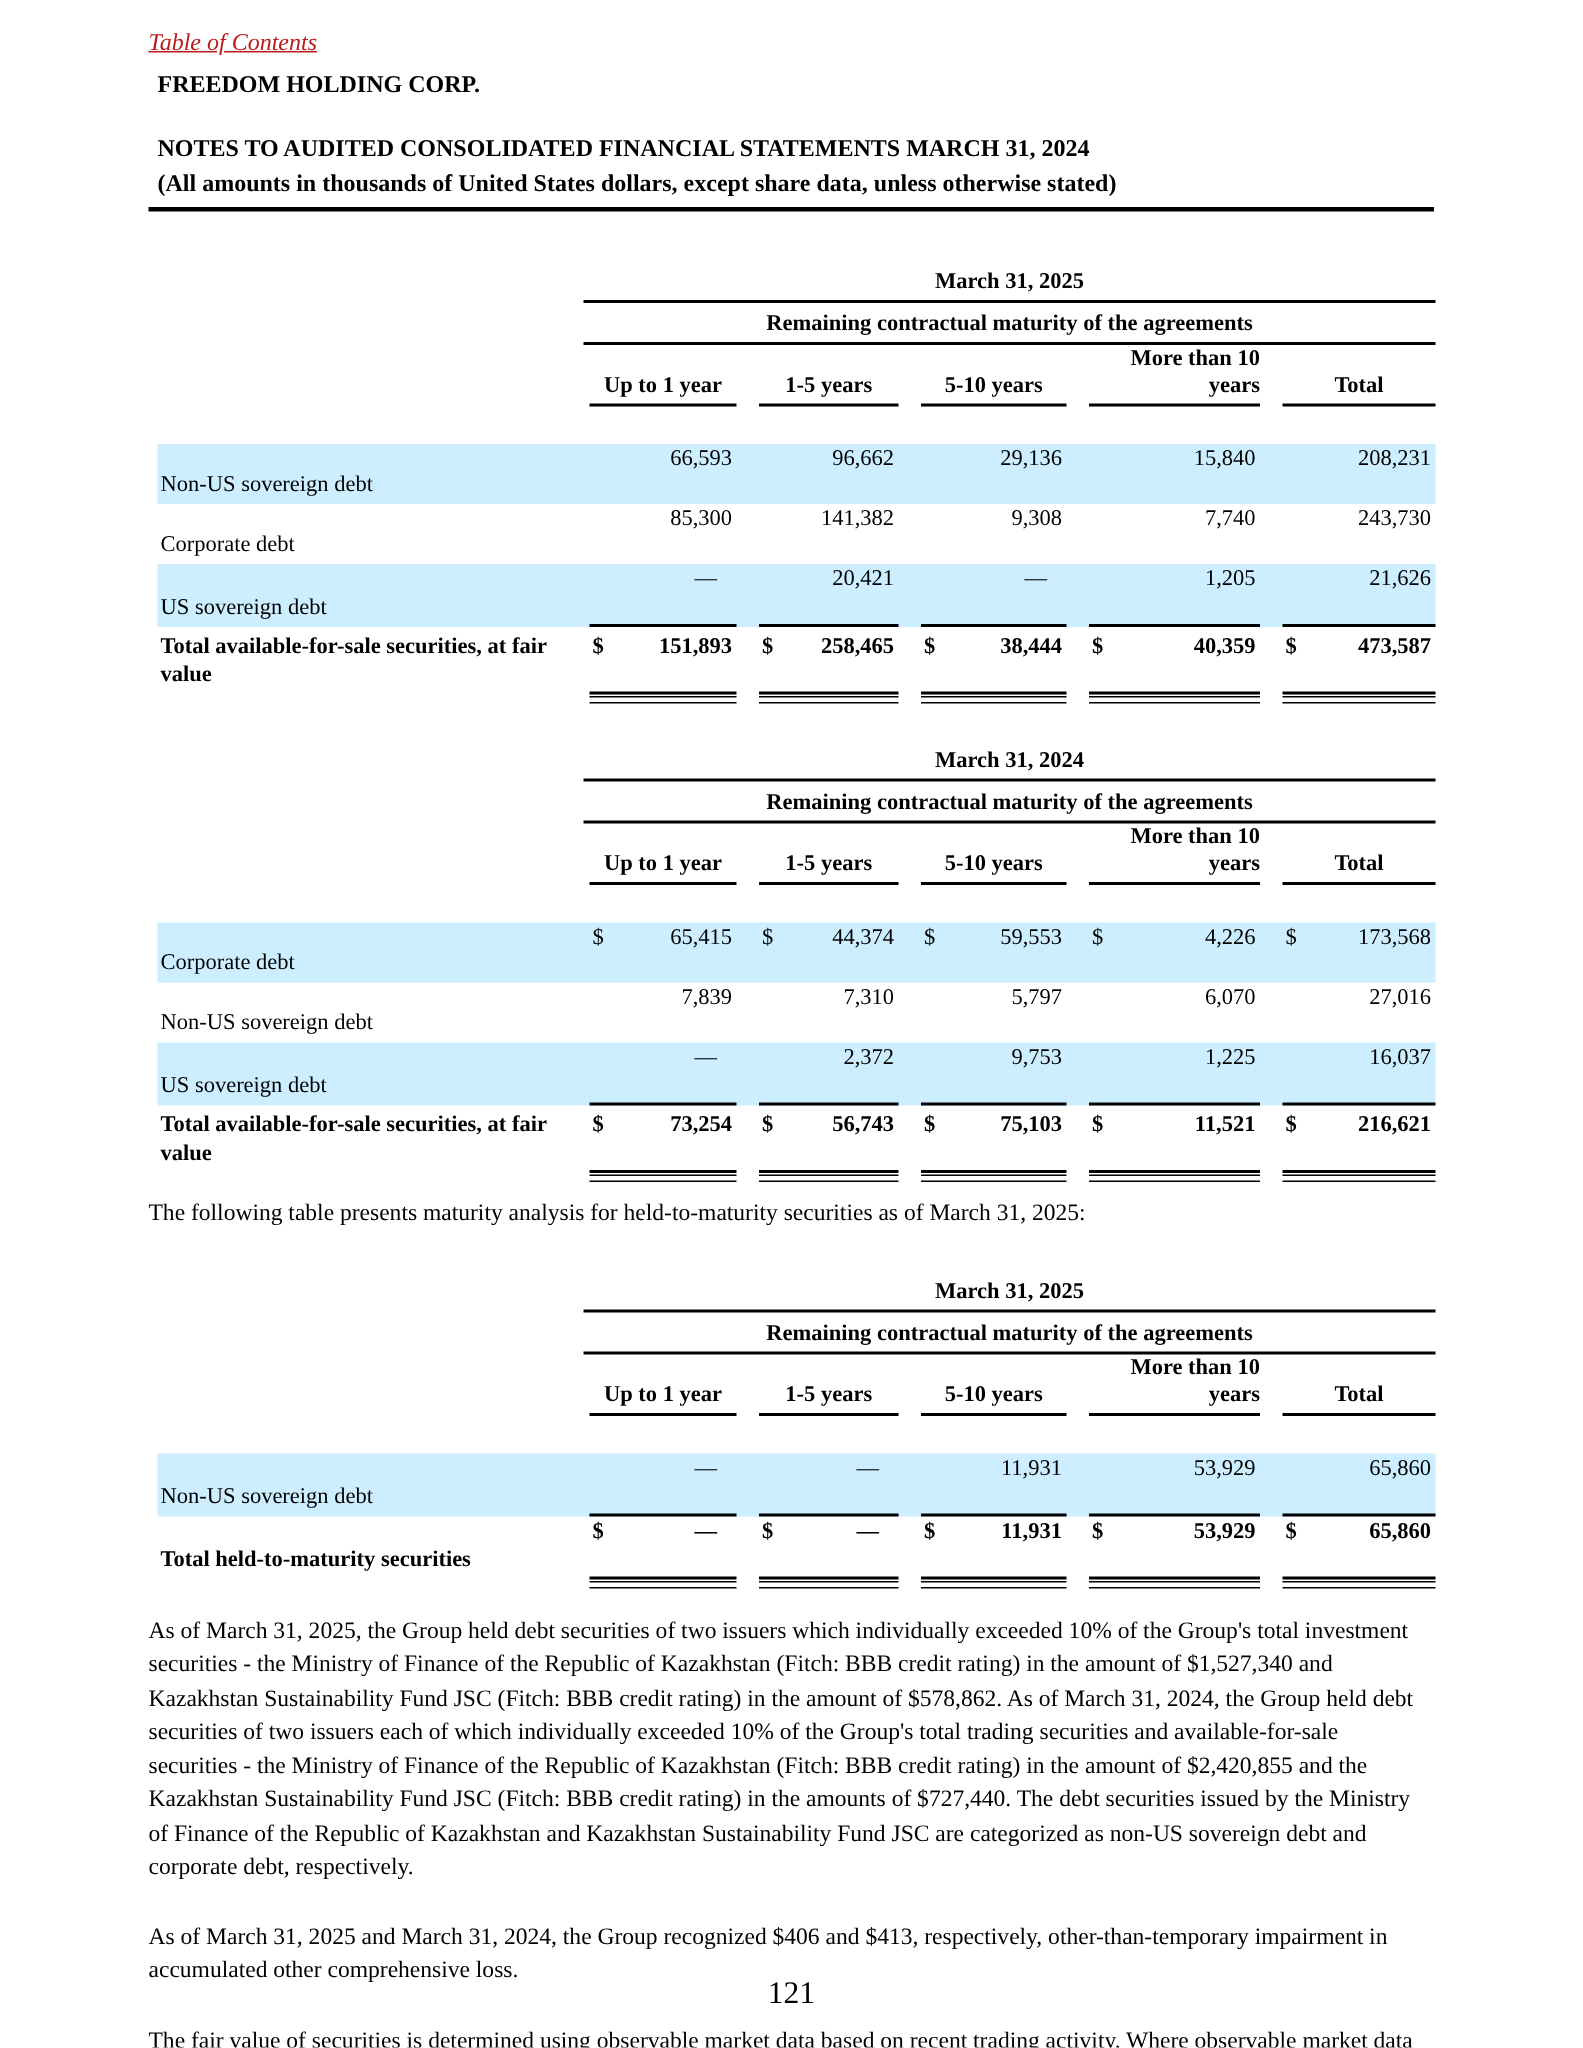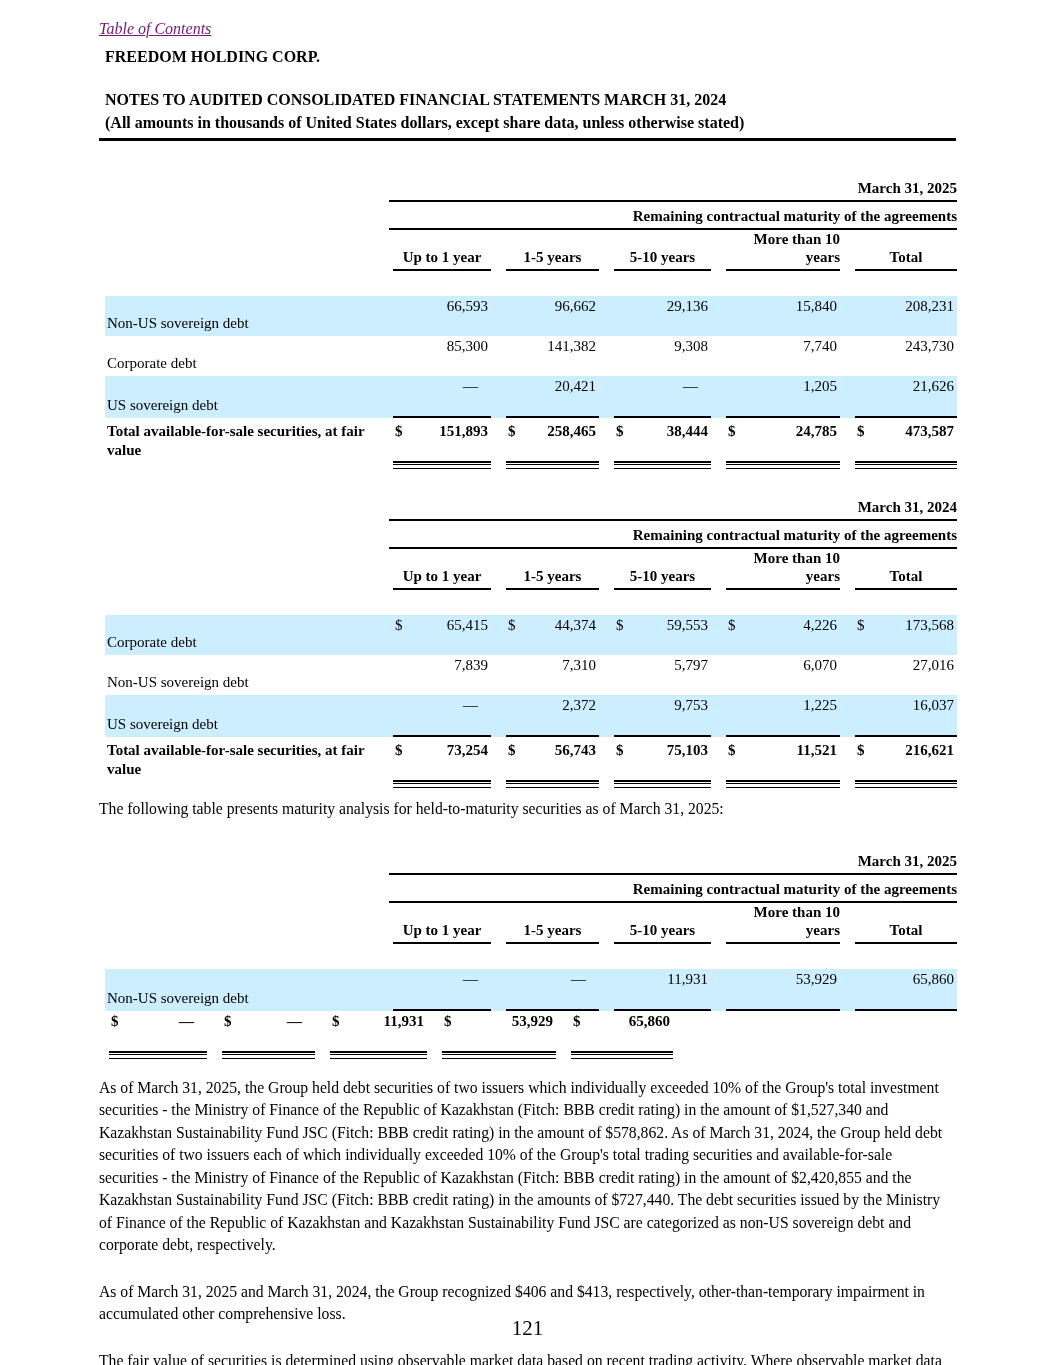--- a/index.html
+++ b/index.html
@@ -6,37 +6,37 @@
   body {
     width: 1055px; height: 1365px;
     background: #ffffff; color: #000000;
     font-family: "Liberation Serif", serif;
     position: relative; overflow: hidden;
   }
   .content { padding: 20px 99px 0 99px; }
 
   .toc-link {
     display: inline-block;
-    color: #701a75; font-style: italic; text-decoration: underline;
+    color: #b91c1c; font-style: italic; text-decoration: underline;
     font-size: 16px; cursor: pointer;
   }
   .company { font-weight: bold; font-size: 16px; margin: 10px 0 0 6px; }
   .titleblock { margin: 22px 0 0 6px; font-weight: bold; font-size: 16px; line-height: 23px; }
   .rule { border-bottom: 3px solid #000; margin-top: 4px; }
 
   
   .fin-table { width: 852px; margin-left: 6px; font-size: 15px; }
   .t1 { margin-top: 33px; }
   .t2 { margin-top: 30px; }
   .t3 { margin-top: 26px; }
 
   .t-hrow { display: flex; font-weight: bold; }
   .t-lsp { width: 284px; }
   .t-region {
-    flex: 1; text-align: right;
+    flex: 1; text-align: center;
     border-bottom: 2px solid #000;
     padding-bottom: 3px; margin-top: 6px;
   }
   .t-cols { align-items: flex-end; margin-bottom: 25px; }
   .t-cols .t-col {
     justify-content: center; text-align: right;
     border-bottom: 2px solid #000; padding-bottom: 3px;
     line-height: 18px;
   }
 
@@ -198,21 +198,21 @@
           <div class="t-col c1 u-double">
             <span class="cur">$</span>
             <span class="val">258,465</span>
           </div>
           <div class="t-col c2 u-double">
             <span class="cur">$</span>
             <span class="val">38,444</span>
           </div>
           <div class="t-col c3 u-double">
             <span class="cur">$</span>
-            <span class="val">24,785</span>
+            <span class="val">40,359</span>
           </div>
           <div class="t-col c4 u-double">
             <span class="cur">$</span>
             <span class="val">473,587</span>
           </div>
         </div>
       </div>
 
     <div class="fin-table t2">
         <div class="t-hrow">
@@ -381,20 +381,21 @@
           <div class="t-col c3 u-single">
             <span class="cur"></span>
             <span class="val">53,929</span>
           </div>
           <div class="t-col c4 u-single">
             <span class="cur"></span>
             <span class="val">65,860</span>
           </div>
         </div>
         <div class="t-row bold dbl">
+          <div class="t-label">Total held-to-maturity securities</div>
           <div class="t-col c0 u-double">
             <span class="cur">$</span>
             <span class="val dash">—</span>
           </div>
           <div class="t-col c1 u-double">
             <span class="cur">$</span>
             <span class="val dash">—</span>
           </div>
           <div class="t-col c2 u-double">
             <span class="cur">$</span>

